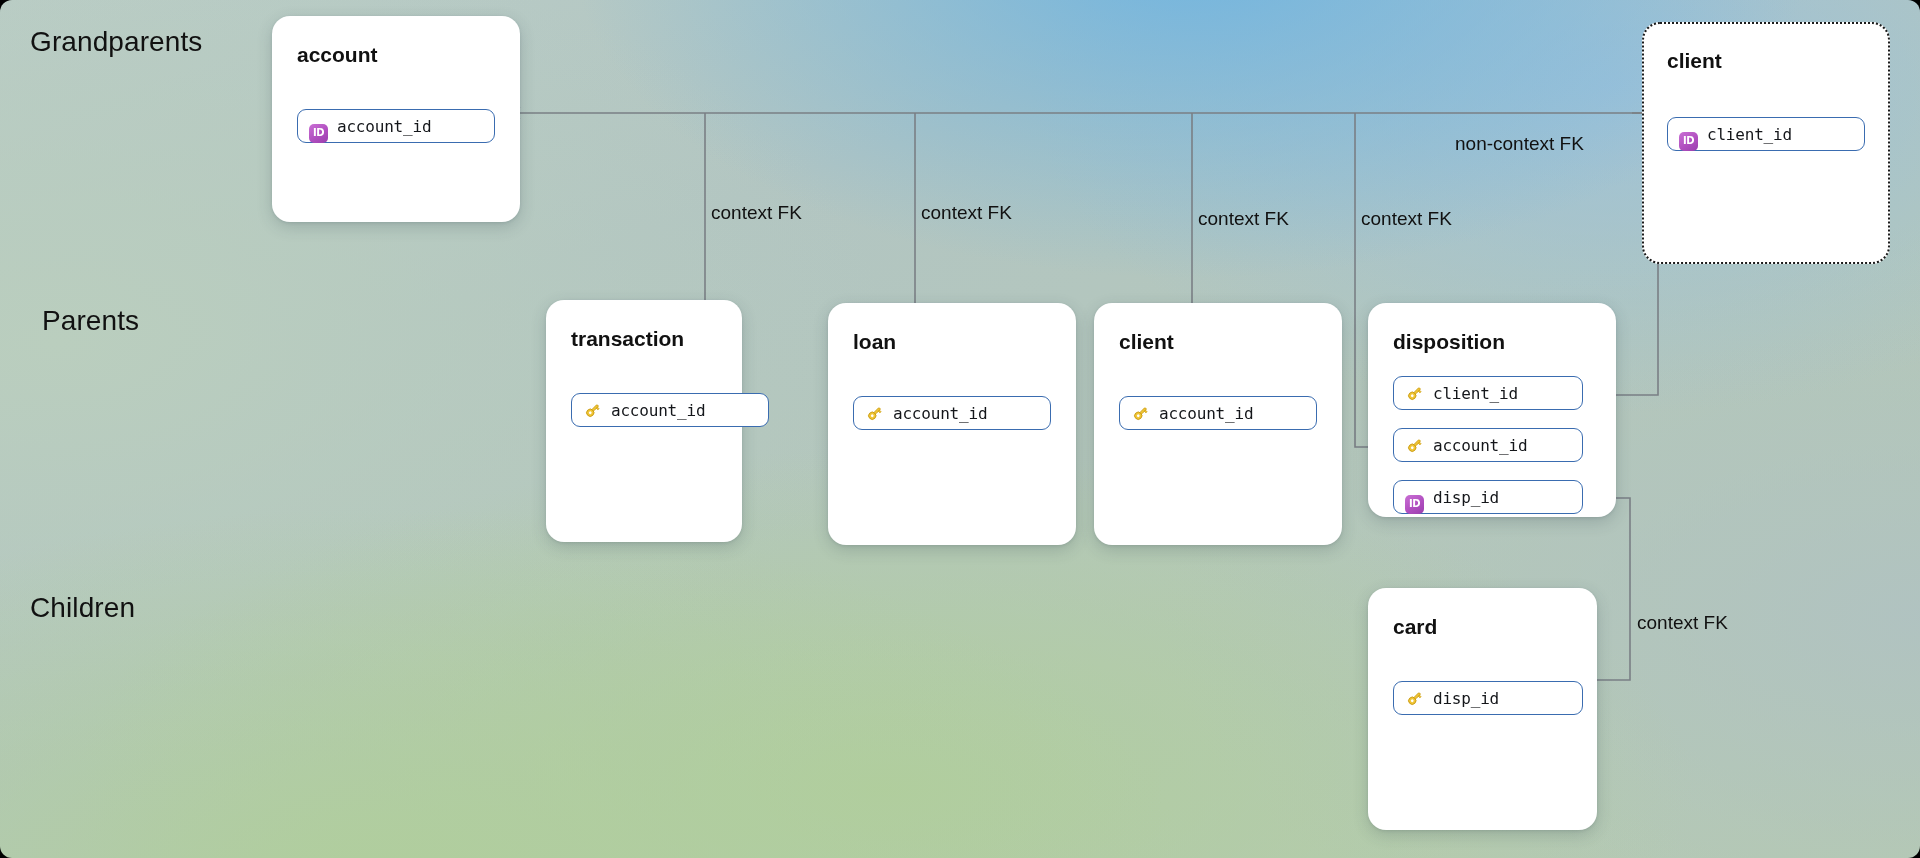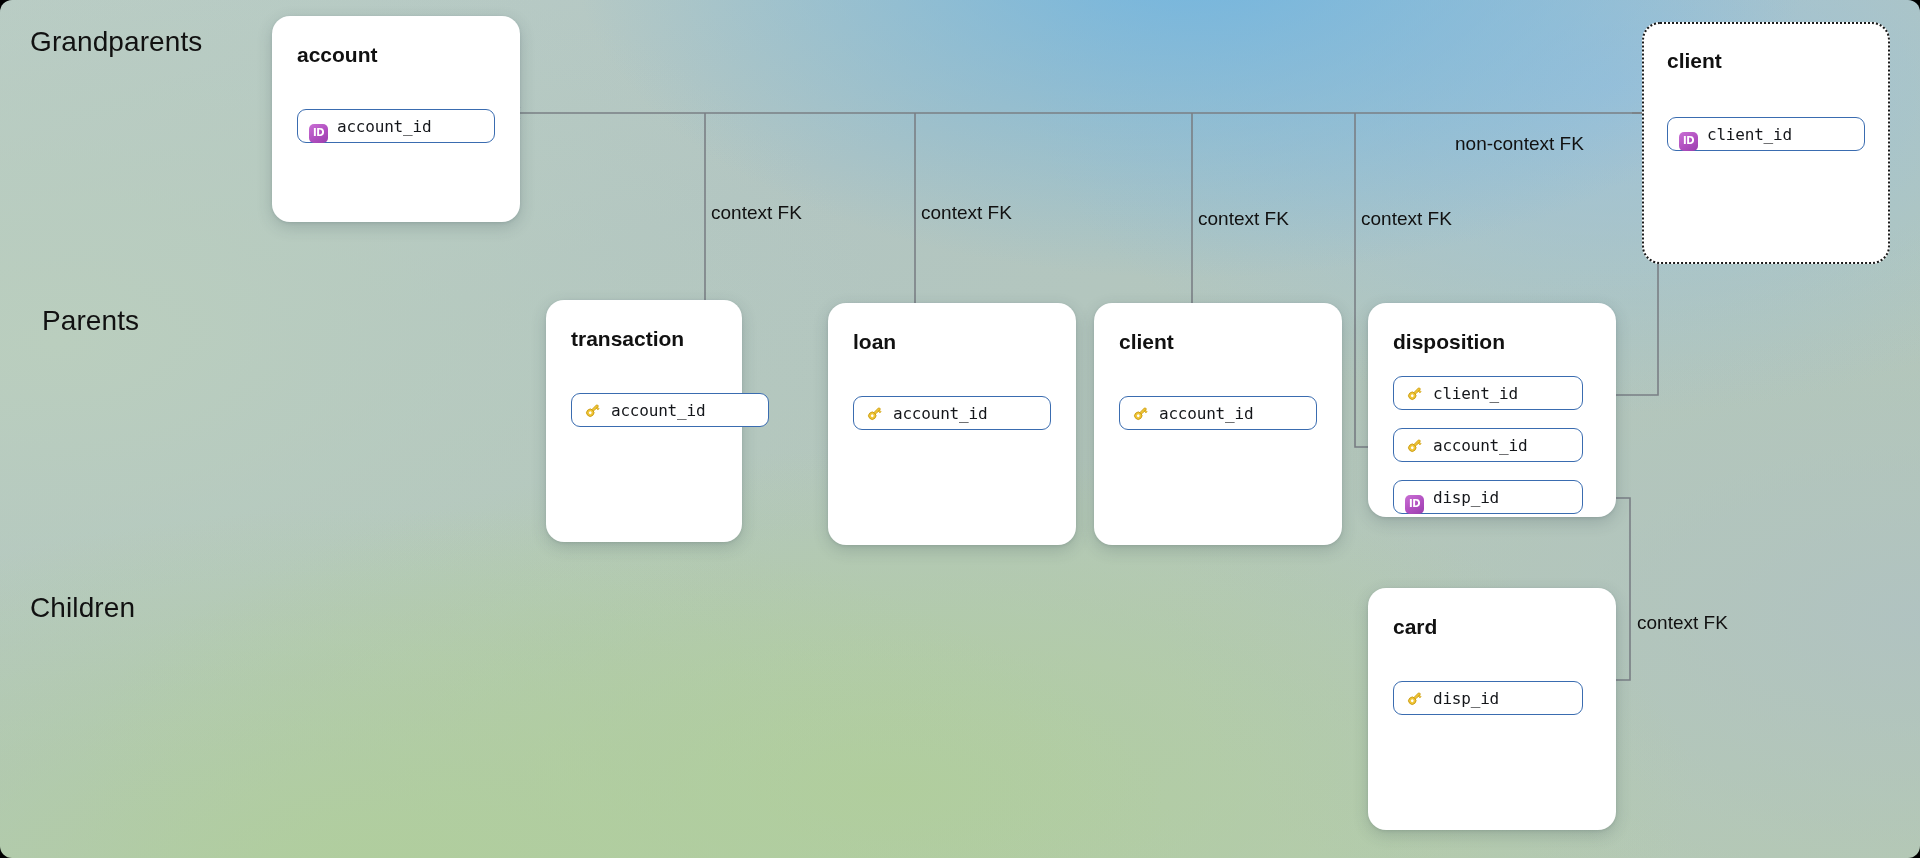--- a/index.html
+++ b/index.html
@@ -246,21 +246,21 @@
       </span>
       <span class="field-name">account_id</span>
     </div>
 
     <div class="field" style="top:177px; width:190px;">
       <span class="idbadge">ID</span>
       <span class="field-name">disp_id</span>
     </div>
   </div>
 
-  <div class="entity" style="left:1368px; top:588px; width:248px; height:242px;">
+  <div class="entity" style="left:1368px; top:588px; width:229px; height:242px;">
     <div class="entity-title">card</div>
     <div class="field" style="top:93px; width:190px;">
       <span class="ico">
         <svg viewBox="0 0 24 24">
           <g transform="rotate(-45 12 12)">
             <circle cx="8" cy="12" r="4.6" fill="#f0c536" stroke="#c99a10" stroke-width="1.1"></circle>
             <circle cx="8" cy="12" r="1.7" fill="#fff"></circle>
             <rect x="12" y="10.6" width="9.4" height="2.9" rx="1" fill="#f0c536" stroke="#c99a10" stroke-width="1"></rect>
             <rect x="17.4" y="13.2" width="2.1" height="3.1" rx=".7" fill="#f0c536" stroke="#c99a10" stroke-width="1"></rect>
           </g>

